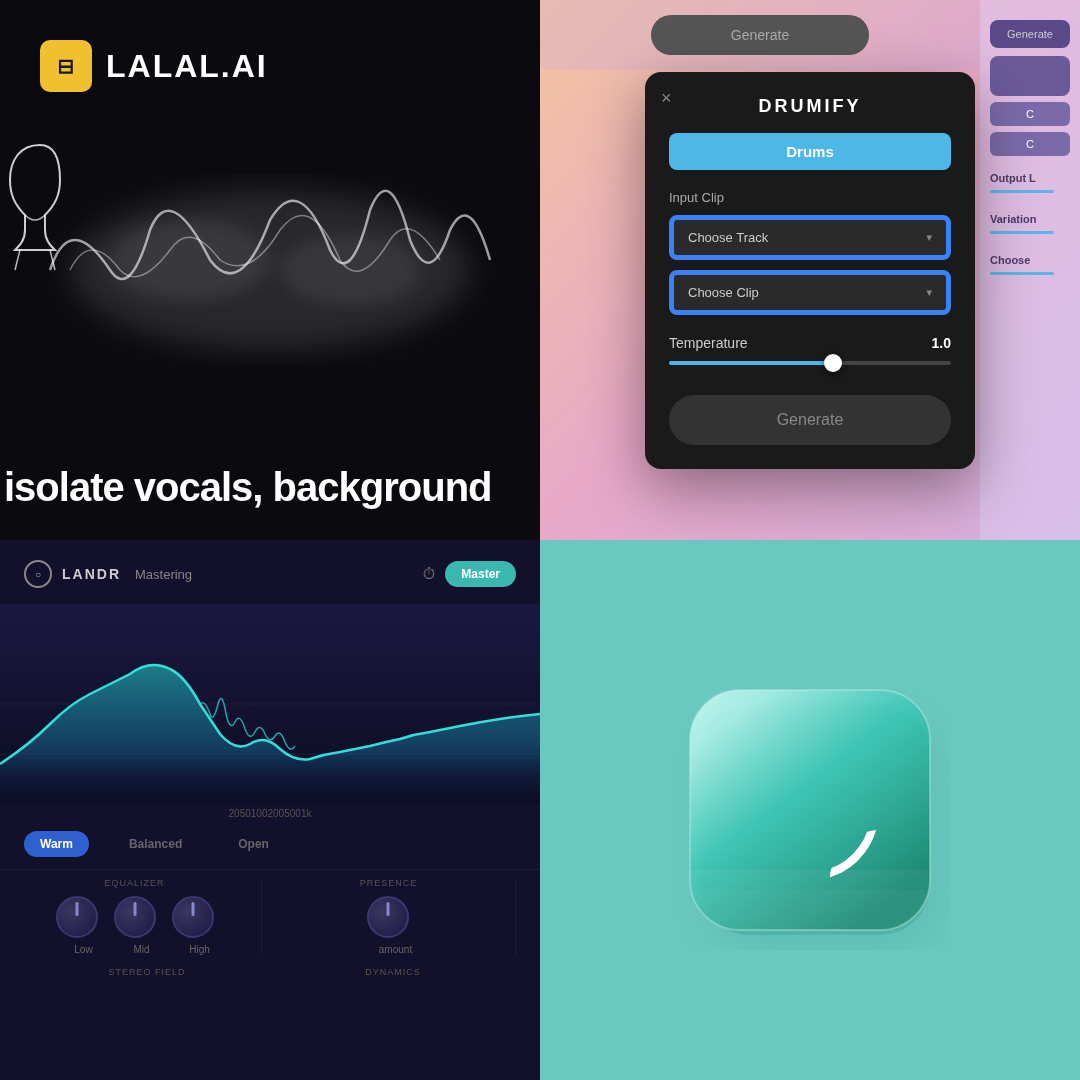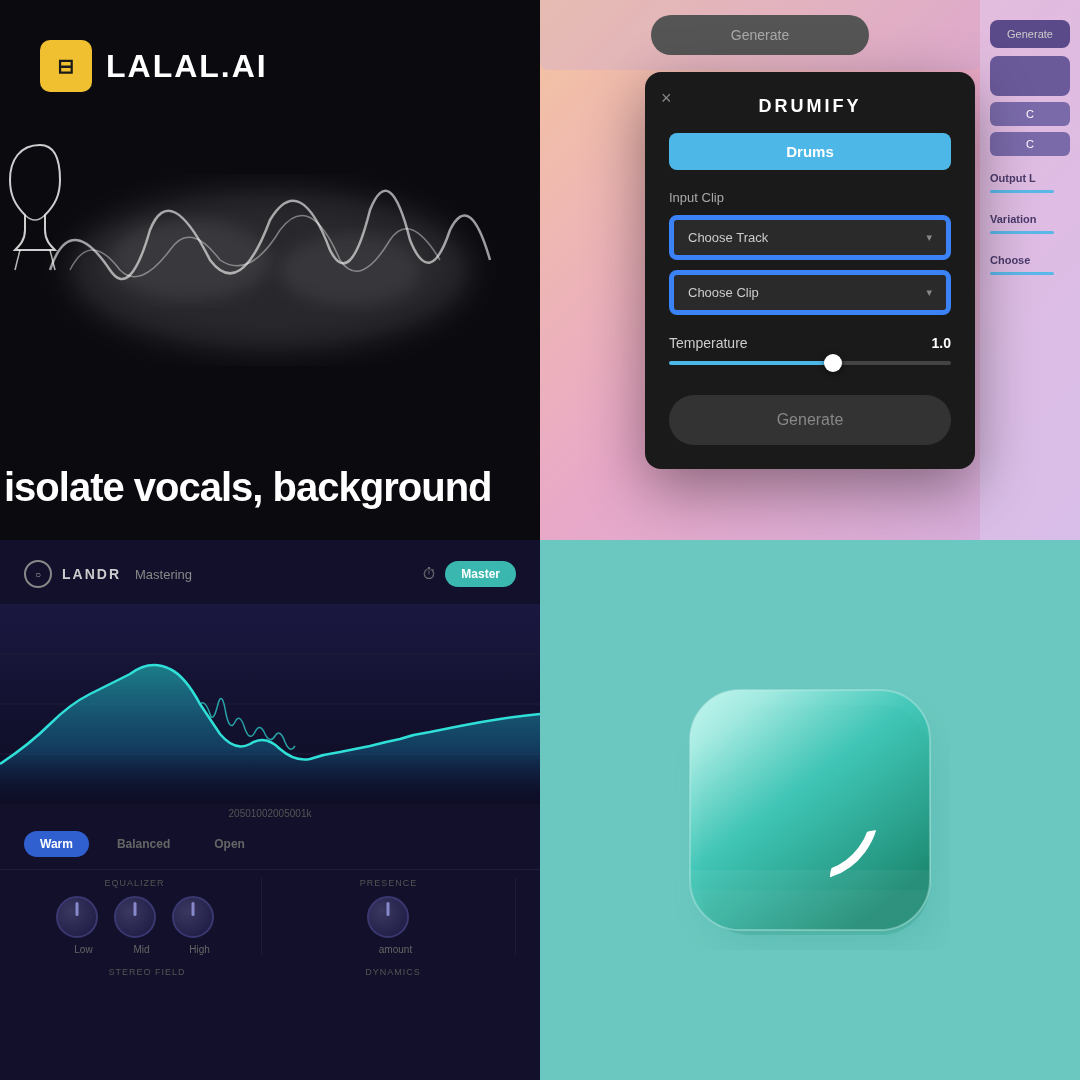--- a/index.html
+++ b/index.html
@@ -318,21 +318,21 @@
       padding: 4px 32px;
     }
 
     .landr-freq-label {
       color: #555;
       font-size: 10px;
     }
 
     .landr-style-btns {
       display: flex;
-      gap: 12px;
+      gap: 24px;
       padding: 8px 24px 12px;
       align-items: center;
     }
 
     .landr-style-btn {
       border-radius: 20px;
       padding: 6px 16px;
       font-size: 12px;
       font-weight: 600;
     }

